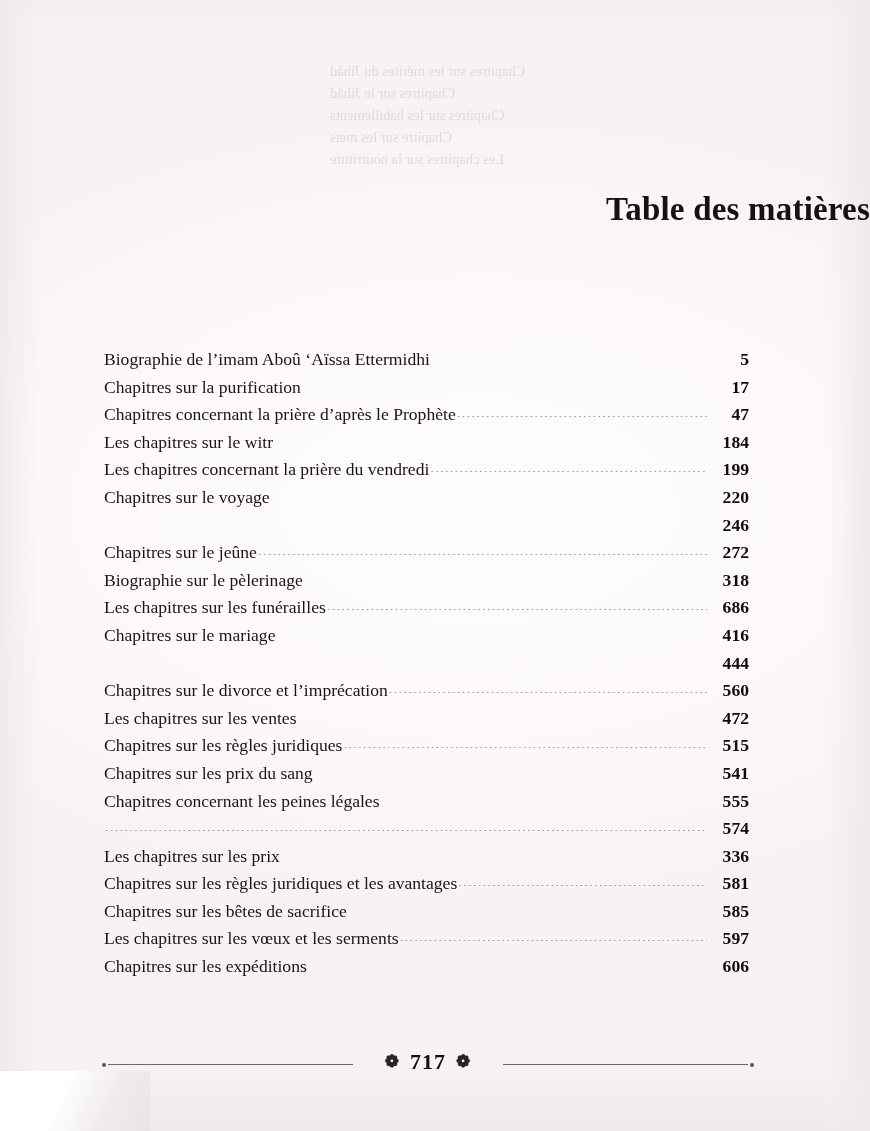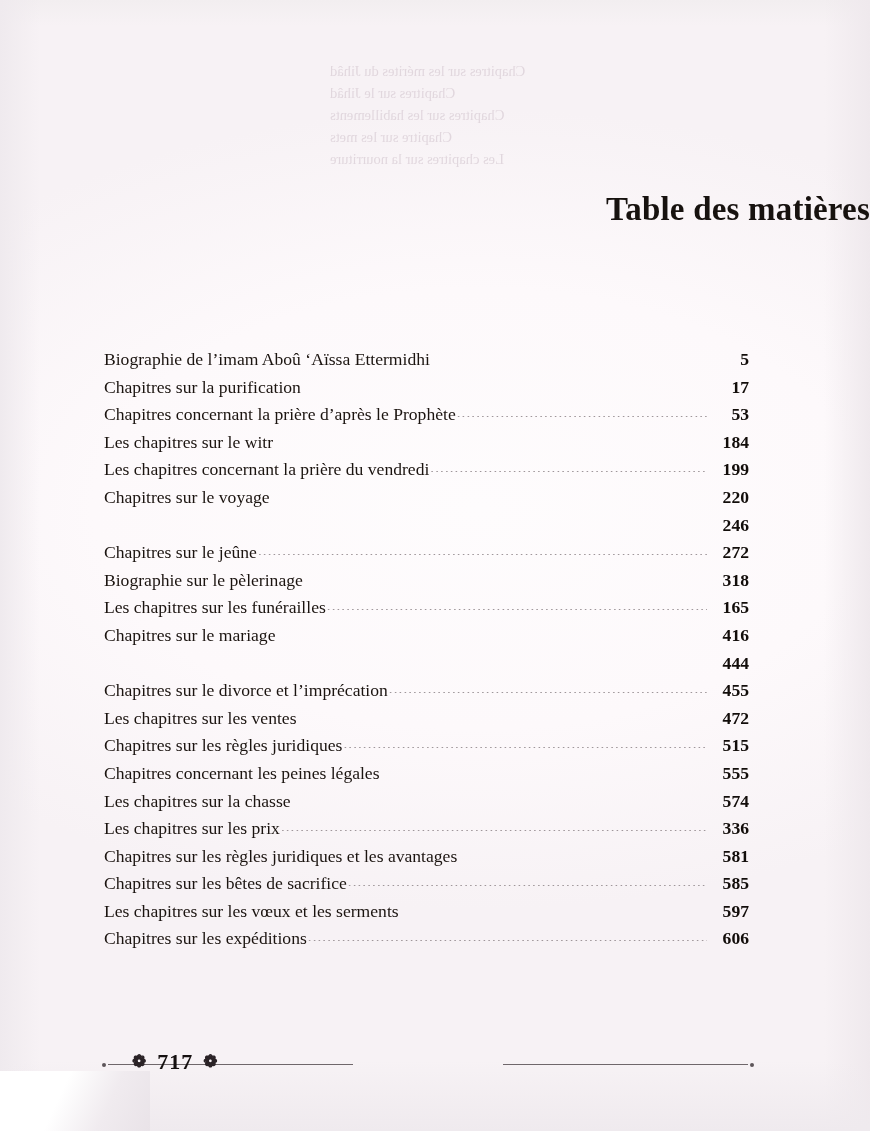--- a/index.html
+++ b/index.html
@@ -150,21 +150,22 @@
     width: 4px;
     height: 4px;
     border-radius: 50%;
     background: #5d5559;
   }
   .rule-left::before { left: -6px; }
   .rule-right::after { right: -6px; }
 
   .folio {
     position: absolute;
-    left: 18px; right: 0;
+    left: 0; right: 0;
+    text-align: center;
     font-size: 22px;
     font-weight: bold;
     color: #151010;
     letter-spacing: 1px;
   }
   .orn {
     display: inline-block;
     font-size: 17px;
     color: #2a2226;
     transform: translateY(-2px);
@@ -199,21 +200,21 @@
         <span class="toc-page">5</span>
       </div>
       <div class="toc-row">
         <span class="toc-label">Chapitres sur la purification</span>
         <span class="toc-leader"></span>
         <span class="toc-page">17</span>
       </div>
       <div class="toc-row">
         <span class="toc-label">Chapitres concernant la prière d’après le Prophète</span>
         <span class="toc-leader"></span>
-        <span class="toc-page">53</span>
+        <span class="toc-page">47</span>
       </div>
       <div class="toc-row">
         <span class="toc-label">Les chapitres sur le witr</span>
         <span class="toc-leader"></span>
         <span class="toc-page">184</span>
       </div>
       <div class="toc-row">
         <span class="toc-label">Les chapitres concernant la prière du vendredi</span>
         <span class="toc-leader"></span>
         <span class="toc-page">199</span>
@@ -233,53 +234,57 @@
         <span class="toc-page">272</span>
       </div>
       <div class="toc-row">
         <span class="toc-label">Biographie sur le pèlerinage</span>
         <span class="toc-leader"></span>
         <span class="toc-page">318</span>
       </div>
       <div class="toc-row">
         <span class="toc-label">Les chapitres sur les funérailles</span>
         <span class="toc-leader"></span>
-        <span class="toc-page">165</span>
+        <span class="toc-page">686</span>
       </div>
       <div class="toc-row">
         <span class="toc-label">Chapitres sur le mariage</span>
         <span class="toc-leader"></span>
         <span class="toc-page">416</span>
       </div>
       <div class="toc-row">
         <span class="toc-leader"></span>
         <span class="toc-page">444</span>
       </div>
       <div class="toc-row">
         <span class="toc-label">Chapitres sur le divorce et l’imprécation</span>
         <span class="toc-leader"></span>
-        <span class="toc-page">455</span>
+        <span class="toc-page">560</span>
       </div>
       <div class="toc-row">
         <span class="toc-label">Les chapitres sur les ventes</span>
         <span class="toc-leader"></span>
         <span class="toc-page">472</span>
       </div>
       <div class="toc-row">
         <span class="toc-label">Chapitres sur les règles juridiques</span>
         <span class="toc-leader"></span>
         <span class="toc-page">515</span>
       </div>
       <div class="toc-row">
+        <span class="toc-label">Chapitres sur les prix du sang</span>
+        <span class="toc-leader"></span>
+        <span class="toc-page">541</span>
+      </div>
+      <div class="toc-row">
         <span class="toc-label">Chapitres concernant les peines légales</span>
         <span class="toc-leader"></span>
         <span class="toc-page">555</span>
       </div>
       <div class="toc-row">
-        <span class="toc-label">Les chapitres sur la chasse</span>
         <span class="toc-leader"></span>
         <span class="toc-page">574</span>
       </div>
       <div class="toc-row">
         <span class="toc-label">Les chapitres sur les prix</span>
         <span class="toc-leader"></span>
         <span class="toc-page">336</span>
       </div>
       <div class="toc-row">
         <span class="toc-label">Chapitres sur les règles juridiques et les avantages</span>

